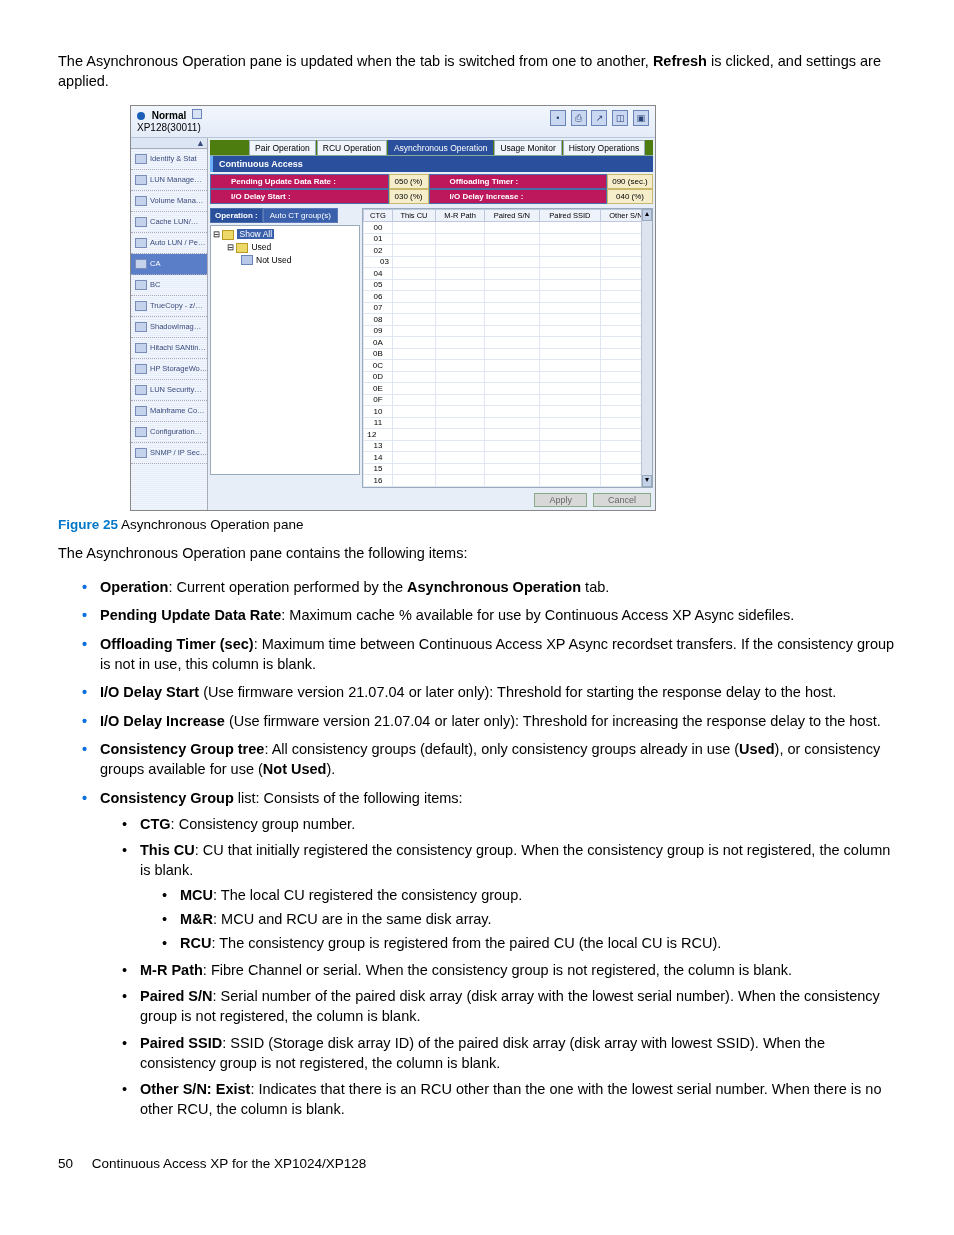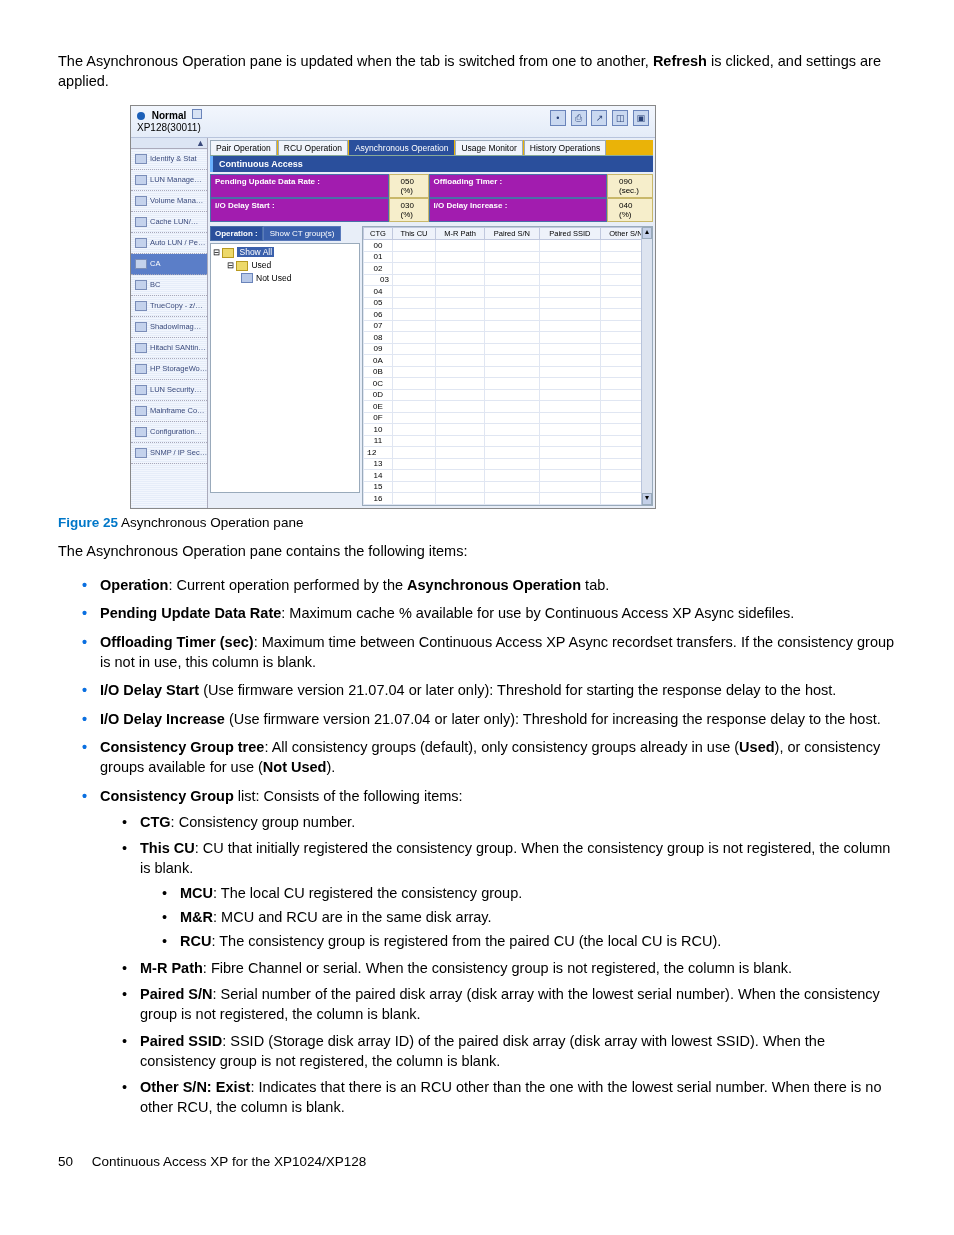--- a/index.html
+++ b/index.html
@@ -15,27 +15,27 @@
   .fig .chev{display:inline-block;width:8px;height:8px;border:1px solid #6a84ba;background:#d7e2f4;margin-left:6px;}
   .fig .body{display:flex;min-height:320px;}
   
   .sidebar{width:76px;border-right:1px solid #aab;background:repeating-linear-gradient(0deg,#e6edf9 0,#e6edf9 1px,#f2f6fd 1px,#f2f6fd 2px);font-size:7.5px;color:#3a4a7c;}
   .sidebar .sitem{border-bottom:1px dotted #aab;padding:5px 4px;white-space:nowrap;overflow:hidden;}
   .sidebar .sitem .si{display:inline-block;width:10px;height:8px;background:#c4d2ec;border:1px solid #7a8db8;margin-right:3px;vertical-align:middle;}
   .sidebar .sitem.active{background:#5b7ec8;color:#fff;}
   .sidebar .arrow{text-align:right;font-size:9px;padding:0 2px;border-bottom:1px solid #aab;background:#dce5f4;}
   
   .main{flex:1;display:flex;flex-direction:column;}
-  .tabs{display:flex;background:#eab308;border-bottom:1px solid #8a9;margin:2px 2px 0 2px;}
+  .tabs{display:flex;background:#4d7c0f;border-bottom:1px solid #8a9;margin:2px 2px 0 2px;padding-left:39px;}
   .tab{font-size:8.5px;padding:2px 5px;border:1px solid #9ab;border-bottom:none;background:#f0f4fb;margin-right:1px;}
   .tab.active{background:#2a4f9c;color:#fff;border-color:#2a4f9c;}
   .pane-title{background:#2a4f9c;color:#fff;font-size:9px;font-weight:bold;padding:3px 6px;margin:0 2px;border-left:3px solid #6ab0ff;}
   .stats{display:grid;grid-template-columns:1fr 40px 1fr 46px;gap:0;margin:2px;font-size:8px;}
-  .stats .lbl{background:#a21caf;color:#fff;padding:2px 4px;border:1px solid #4a6fa8;font-weight:bold;}
-  .stats .val{background:#f6eecb;border:1px solid #c9b86a;padding:2px 11px;text-align:left;}
+  .stats .lbl{background:#be185d;color:#fff;padding:2px 20px;border:1px solid #4a6fa8;font-weight:bold;}
+  .stats .val{background:#f6eecb;border:1px solid #c9b86a;padding:2px 4px;text-align:center;}
   .mid{display:flex;flex:1;margin:2px;gap:2px;}
   .tree-col{width:150px;}
   .op-bar{display:flex;font-size:8px;align-items:center;}
   .op-bar .lbl{background:#2a4f9c;color:#fff;padding:2px 4px;border:1px solid #4a6fa8;font-weight:bold;}
   .op-bar .btn{background:#3a60ac;color:#fff;padding:2px 6px;border:1px solid #5a7abc;}
   .tree{border:1px solid #9ab;background:#fff;height:244px;margin-top:2px;font-size:8.5px;padding:2px;}
   .tree .node{white-space:nowrap;padding:1px 0;}
   .tree .node .ticon{display:inline-block;width:10px;height:8px;background:#edd96a;border:1px solid #b89a20;margin-right:3px;vertical-align:middle;}
   .tree .node .ticon.blue{background:#b7c8e8;border-color:#6a84ba;}
   .tree .sel{background:#3a60ac;color:#fff;display:inline-block;padding:0 2px;}
@@ -123,21 +123,21 @@
           <div class="val">090 (sec.)</div>
           <div class="lbl">I/O Delay Start :</div>
           <div class="val">030 (%)</div>
           <div class="lbl">I/O Delay Increase :</div>
           <div class="val">040 (%)</div>
         </div>
         <div class="mid">
           <div class="tree-col">
             <div class="op-bar">
               <div class="lbl">Operation :</div>
-              <div class="btn">Show CT group(s)</div>
+              <div class="btn">Auto CT group(s)</div>
             </div>
             <div class="tree">
               <div class="node">⊟ <span class="ticon"></span><span class="sel">Show All</span></div>
               <div class="node" style="padding-left:14px;">⊟ <span class="ticon"></span><span>Used</span></div>
               <div class="node" style="padding-left:28px;"><span class="ticon blue"></span><span>Not Used</span></div>
             </div>
           </div>
           <div class="grid-col">
             <div class="grid">
               <table class="g">
@@ -337,20 +337,24 @@
                         <td></td>
                       </tr>
                     </tbody>
                   </table>
               <div class="scroll">
                 <div class="up">▴</div>
                 <div class="dn">▾</div>
               </div>
             </div>
           </div>
+        </div>
+        <div class="btnrow">
+          <div class="b">Apply</div>
+          <div class="b">Cancel</div>
         </div>
       </div>
     </div>
   </div>
 </div>
 
 <p class="caption">
   <span class="figlabel">Figure 25</span><span>  Asynchronous Operation pane</span>
 </p>
 

